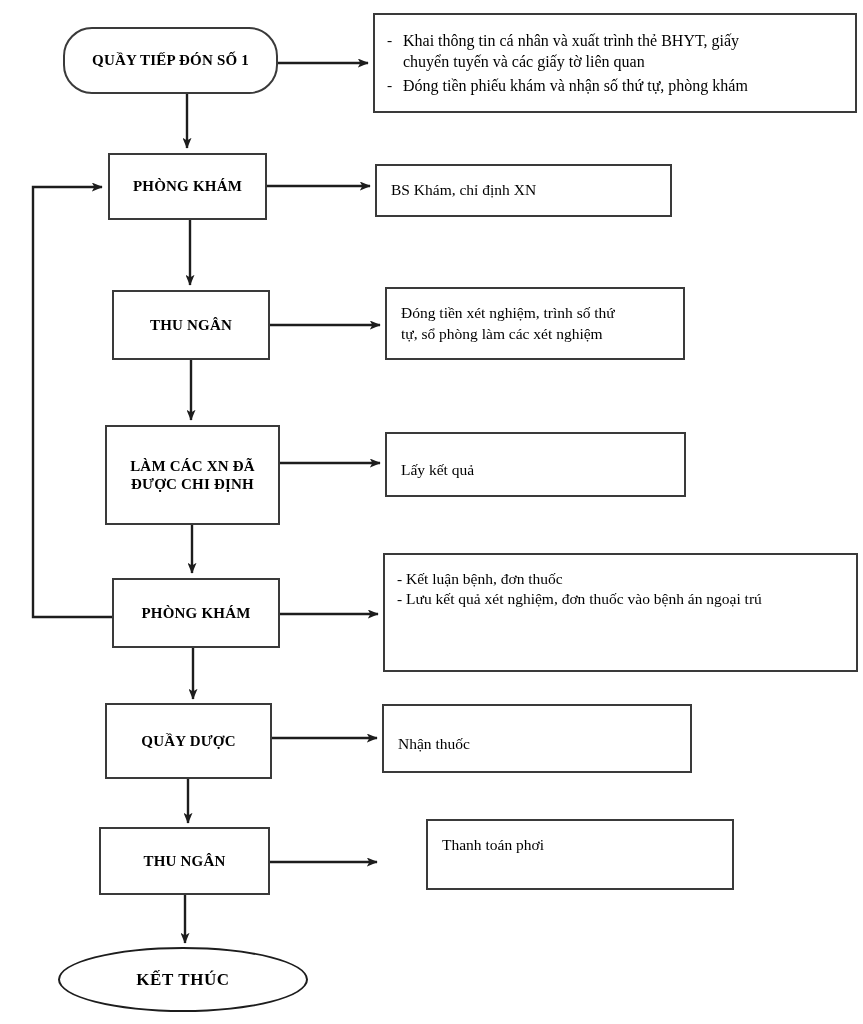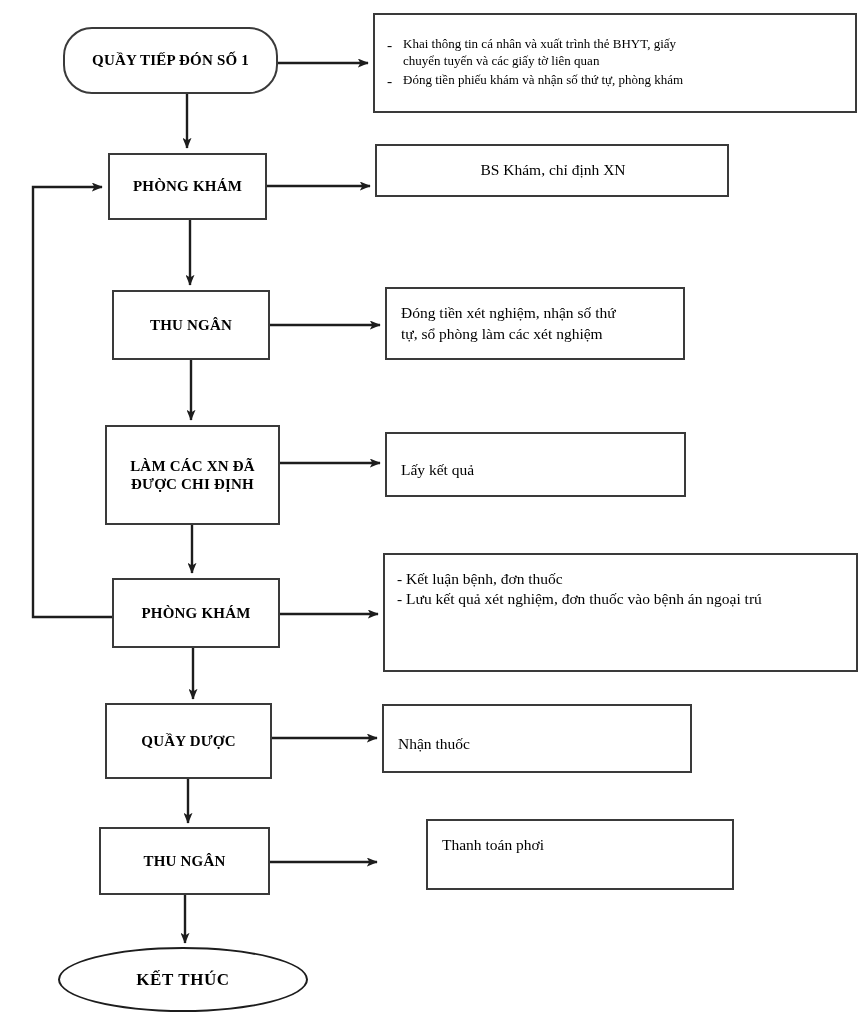--- a/index.html
+++ b/index.html
@@ -78,21 +78,21 @@
     display: flex;
     align-items: flex-start;
   }
   .bullet-mark {
     width: 16px;
     flex: 0 0 16px;
     font-size: 15.5px;
     line-height: 1.32;
   }
   .bullet-text {
-    font-size: 13px;
+    font-size: 16px;
     line-height: 1.32;
     white-space: pre-line;
   }
   .stack {
     display: flex;
     flex-direction: column;
     justify-content: center;
     padding: 0 10px 0 12px;
     width: 100%;
     box-sizing: border-box;
@@ -184,26 +184,26 @@
         <span class="bullet-text">Khai thông tin cá nhân và xuất trình thẻ BHYT, giấy
 chuyển tuyến và các giấy tờ liên quan</span>
       </div>
       <div class="bullet-row" style="margin-top:2px;">
         <span class="bullet-mark">-</span>
         <span class="bullet-text">Đóng tiền phiếu khám và nhận  số thứ tự, phòng khám</span>
       </div>
     </div>
   </div>
 
-  <div class="node note" style="left:375px; top:144px; width:354px; height:53px;justify-content:center;">
+  <div class="node note" style="left:375px; top:164px; width:297px; height:53px;">
     <span class="label">BS Khám, chỉ định XN</span>
   </div>
 
   <div class="node note" style="left:385px; top:287px; width:300px; height:73px;">
-    <span class="label">Đóng tiền xét nghiệm, nhận số thứ
+    <span class="label">Đóng tiền xét nghiệm, trình số thứ
 tự, sổ phòng làm các xét nghiệm</span>
   </div>
 
   <div class="node note" style="left:385px; top:432px; width:301px; height:65px; align-items:center;">
     <span class="label" style="margin-top:12px;">Lấy kết quả</span>
   </div>
 
   <div class="node note" style="left:383px; top:553px; width:475px; height:119px; align-items:flex-start;">
     <span class="label" style="margin-top:14px; padding-left:12px;">- Kết luận bệnh, đơn thuốc
 - Lưu kết quả xét nghiệm, đơn thuốc vào bệnh án ngoại trú</span>

